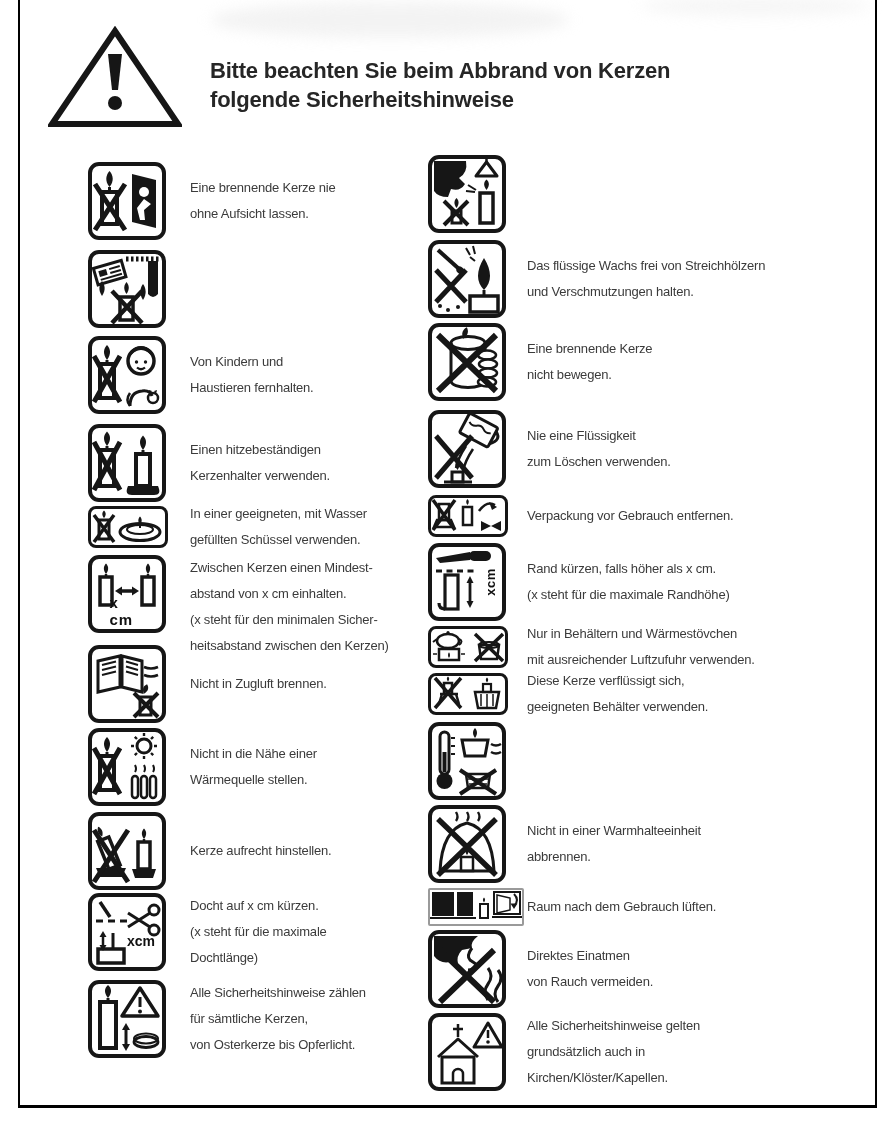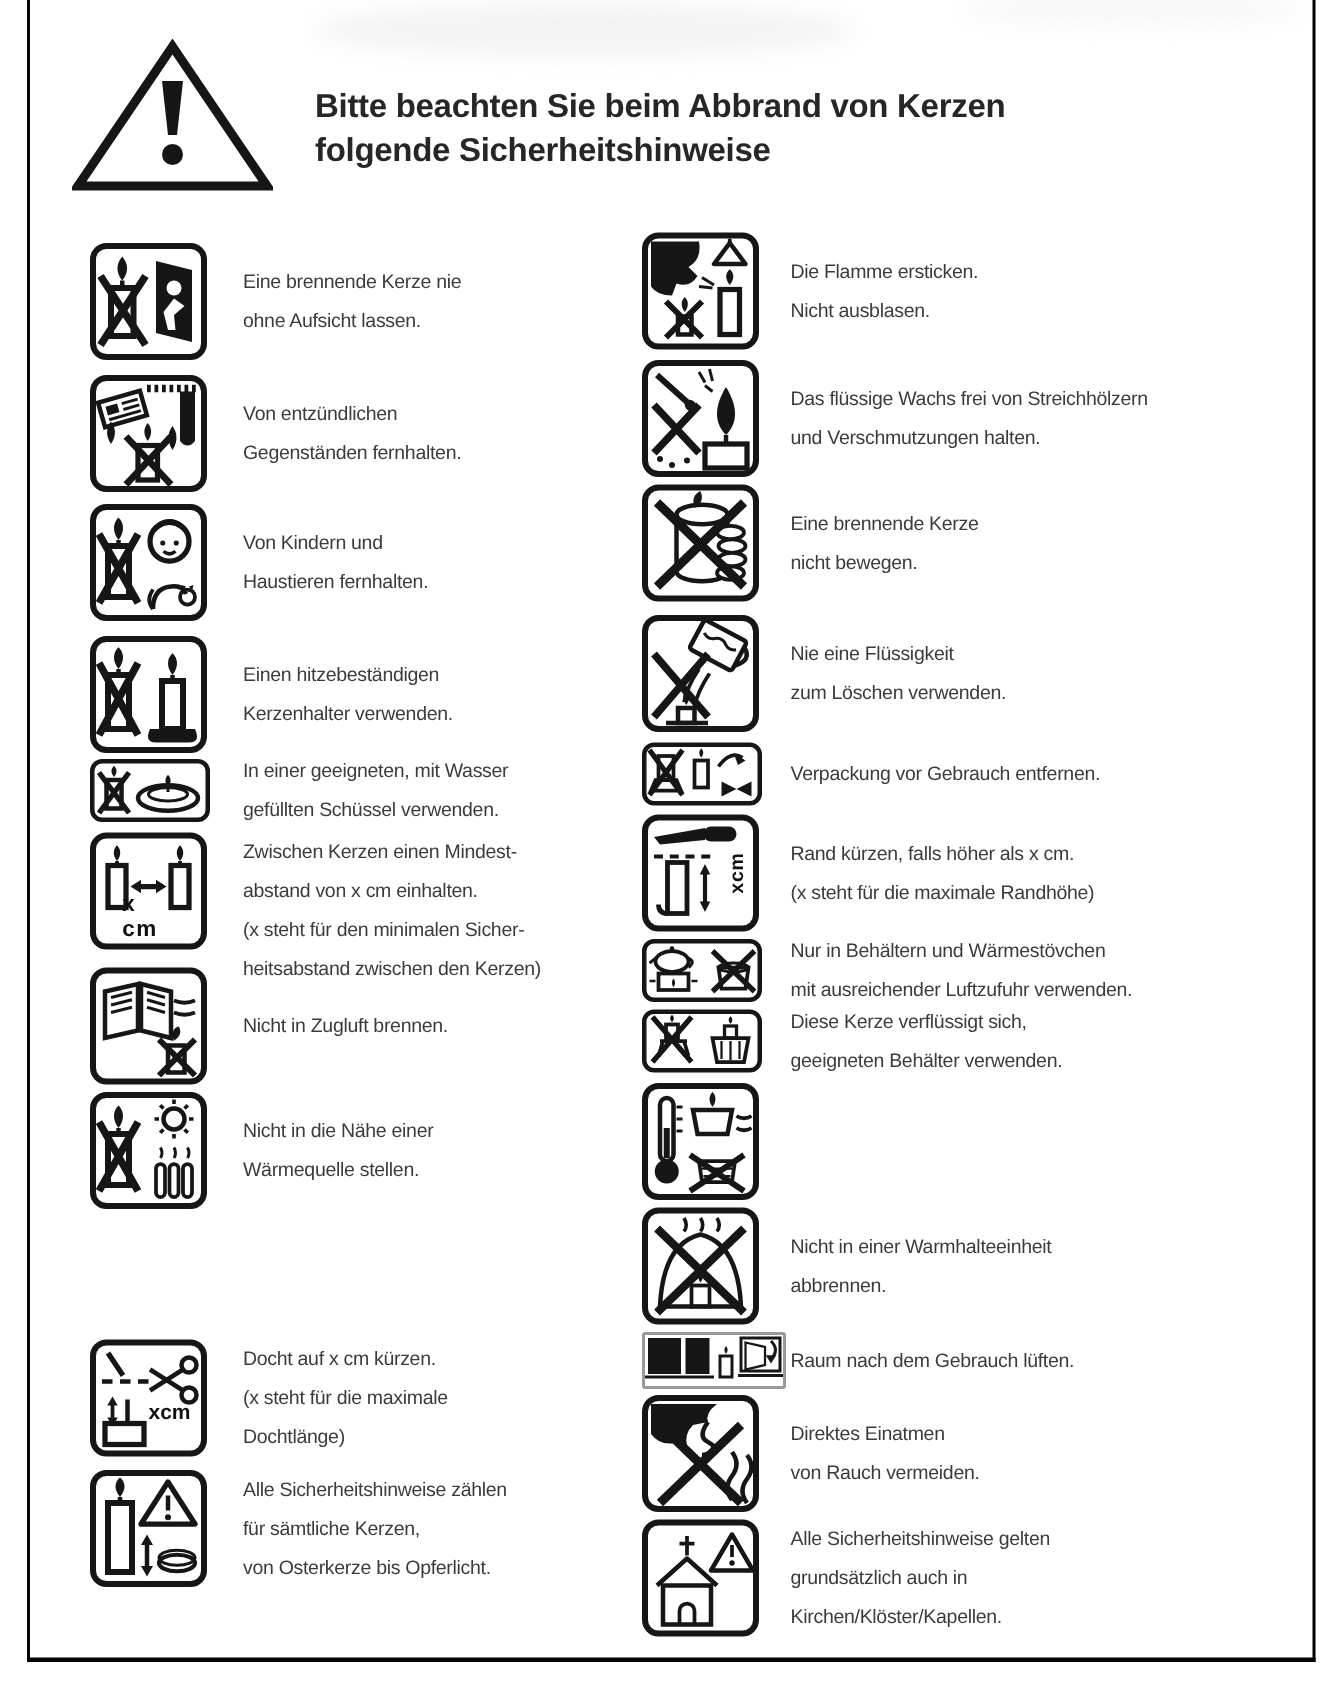--- a/index.html
+++ b/index.html
@@ -13,21 +13,21 @@
 
   .hdr-tri{position:absolute;left:48px;top:26px;width:134px;height:104px;}
   .title{position:absolute;left:210px;top:56px;font-size:22px;line-height:29px;font-weight:bold;
          color:#262626;white-space:pre-line;letter-spacing:-0.2px;}
 
   .item{position:absolute;display:flex;align-items:center;}
   .item.topalign{align-items:flex-start;}
   .item.left{left:60px;width:372px;}
   .item.right{left:428px;width:447px;}
   .icon-cell{flex:none;display:flex;align-items:center;}
-  .item.left  .icon-cell{width:102px;}
+  .item.left  .icon-cell{width:102px;margin-left:28px;}
   .item.right .icon-cell{width:99px;}
   .item-text{white-space:pre;font-size:13px;line-height:26px;color:#3b3b3b;letter-spacing:-0.2px;}
 
   .pict{box-sizing:border-box;position:relative;background:#fff;flex:none;
         border:4px solid #161616;border-radius:11px;}
   .pict.sq{width:78px;height:78px;}
   .pict.wide{width:80px;height:42px;border-width:3px;border-radius:8px;}
   .pict.plain{width:96px;height:38px;border:2px solid #9a9a9a;border-radius:2px;}
   .pict svg{position:absolute;left:0;top:0;width:100%;height:100%;}
   .pict-label{position:absolute;font-weight:bold;color:#111;z-index:2;}
@@ -83,22 +83,20 @@
         <line x1="34" y1="5" x2="67" y2="5" stroke="#161616" stroke-width="5" stroke-dasharray="2.5 2.5"></line>
         <path d="M56 7 V40 q5 6 10 0 V7 Z" fill="#161616"></path>
         <path d="M51 46 C47 40 48 34 51 30 C54 34 55 40 51 46 Z" fill="#161616"></path>
         <path d="M10 42 C6 36 7 31 10 27 C13 31 14 36 10 42 Z" fill="#161616"></path>
         <rect x="28" y="43" width="13" height="23" fill="none" stroke="#161616" stroke-width="3.5"></rect>
         <path d="M34.5 40 C31 35 32 31 34.5 28 C37 31 38 35 34.5 40 Z" fill="#161616"></path>
         <path d="M20 37 L50 69 M50 37 L20 69" stroke="#161616" stroke-width="4.5"></path>
       </svg>
     </div>
       </div>
-    <div class="item-text">Von entzündlichen
-Gegenständen fernhalten.</div>
   </div>
 
   <div class="item left" style="top:336px">
     <div class="icon-cell">
         <div class="pict sq">
       <svg viewBox="0 0 70 70">
         <rect x="8" y="24" width="14" height="34" fill="none" stroke="#161616" stroke-width="4"></rect>
         <line x1="15" y1="24" x2="15" y2="20" stroke="#161616" stroke-width="3"></line>
         <path d="M15 20 C10.5 14 11.5 8.5 15 5 C18.5 8.5 19.5 14 15 20 Z" fill="#161616"></path>
         <path d="M2 16 L28 62 M28 16 L2 62" stroke="#161616" stroke-width="5"></path>
@@ -210,20 +208,39 @@
         <rect x="49" y="44" width="6" height="22" rx="3" fill="none" stroke="#161616" stroke-width="2.5"></rect>
         <rect x="58" y="44" width="6" height="22" rx="3" fill="none" stroke="#161616" stroke-width="2.5"></rect>
         <path d="M43 40 q2 -3 0 -7 M52 40 q2 -3 0 -7 M61 40 q2 -3 0 -7" fill="none" stroke="#161616" stroke-width="2"></path>
       </svg>
     </div>
       </div>
     <div class="item-text">Nicht in die Nähe einer
 Wärmequelle stellen.</div>
   </div>
 
+  <div class="item left" style="top:812px">
+    <div class="icon-cell">
+        <div class="pict sq">
+      <svg viewBox="0 0 70 70">
+        <g transform="rotate(-22 18 40)">
+          <rect x="12" y="22" width="12" height="30" fill="none" stroke="#161616" stroke-width="3.5"></rect>
+          <path d="M18 19 C14.8 15 15.5 11 18 8.5 C20.5 11 21.2 15 18 19 Z" fill="#161616"></path>
+        </g>
+        <path d="M4 52 h30 l-4 9 h-22 z" fill="#161616"></path>
+        <path d="M2 14 L36 66 M36 14 L2 66" stroke="#161616" stroke-width="5"></path>
+        <rect x="46" y="26" width="12" height="27" fill="none" stroke="#161616" stroke-width="3.5"></rect>
+        <line x1="52" y1="26" x2="52" y2="23" stroke="#161616" stroke-width="2.5"></line>
+        <path d="M52 23 C48.8 19 49.5 15 52 12.5 C54.5 15 55.2 19 52 23 Z" fill="#161616"></path>
+        <path d="M40 53 h24 l-3 9 h-18 z" fill="#161616"></path>
+      </svg>
+    </div>
+      </div>
+    <div class="item-text">Kerze aufrecht hinstellen.</div>
+  </div>
 
   <div class="item left" style="top:893px">
     <div class="icon-cell">
         <div class="pict sq">
       <svg viewBox="0 0 70 70">
         <path d="M8 5 L18 20" stroke="#161616" stroke-width="3.5"></path>
         <line x1="4" y1="24" x2="40" y2="24" stroke="#161616" stroke-width="3" stroke-dasharray="7 5"></line>
         <path d="M36 16 L58 30 M36 30 L58 16" stroke="#161616" stroke-width="3"></path>
         <circle cx="62" cy="13" r="5" fill="none" stroke="#161616" stroke-width="3"></circle>
         <circle cx="62" cy="33" r="5" fill="none" stroke="#161616" stroke-width="3"></circle>
@@ -273,22 +290,20 @@
         <rect x="20" y="52" width="9" height="12" fill="none" stroke="#161616" stroke-width="3"></rect>
         <path d="M24.5 49 C21.5 45 22 41.5 24.5 39 C27 41.5 27.5 45 24.5 49 Z" fill="#161616"></path>
         <path d="M12 42 L36 66 M36 42 L12 66" stroke="#161616" stroke-width="4"></path>
         <rect x="48" y="34" width="13" height="30" fill="none" stroke="#161616" stroke-width="3.5"></rect>
         <path d="M54.5 31 C51 26.5 51.7 23 54.5 20.5 C57.3 23 58 26.5 54.5 31 Z" fill="#161616"></path>
         <path d="M44 17 H65 L54.5 3 Z" fill="none" stroke="#161616" stroke-width="3" stroke-linejoin="round"></path>
         <line x1="54.5" y1="3" x2="54.5" y2="0" stroke="#161616" stroke-width="2.5"></line>
       </svg>
     </div>
       </div>
-    <div class="item-text">Die Flamme ersticken.
-Nicht ausblasen.</div>
   </div>
 
   <div class="item right" style="top:240px">
     <div class="icon-cell">
         <div class="pict sq">
       <svg viewBox="0 0 70 70">
         <line x1="6" y1="6" x2="26" y2="24" stroke="#161616" stroke-width="4"></line>
         <ellipse cx="28.5" cy="26.5" rx="4.5" ry="3.5" fill="#161616" transform="rotate(42 28.5 26.5)"></ellipse>
         <path d="M34 4 l4 7 M41 2 l2 8 M38 13 l5 4" stroke="#161616" stroke-width="2"></path>
         <path d="M4 26 L34 58 M34 26 L4 58" stroke="#161616" stroke-width="5"></path>

